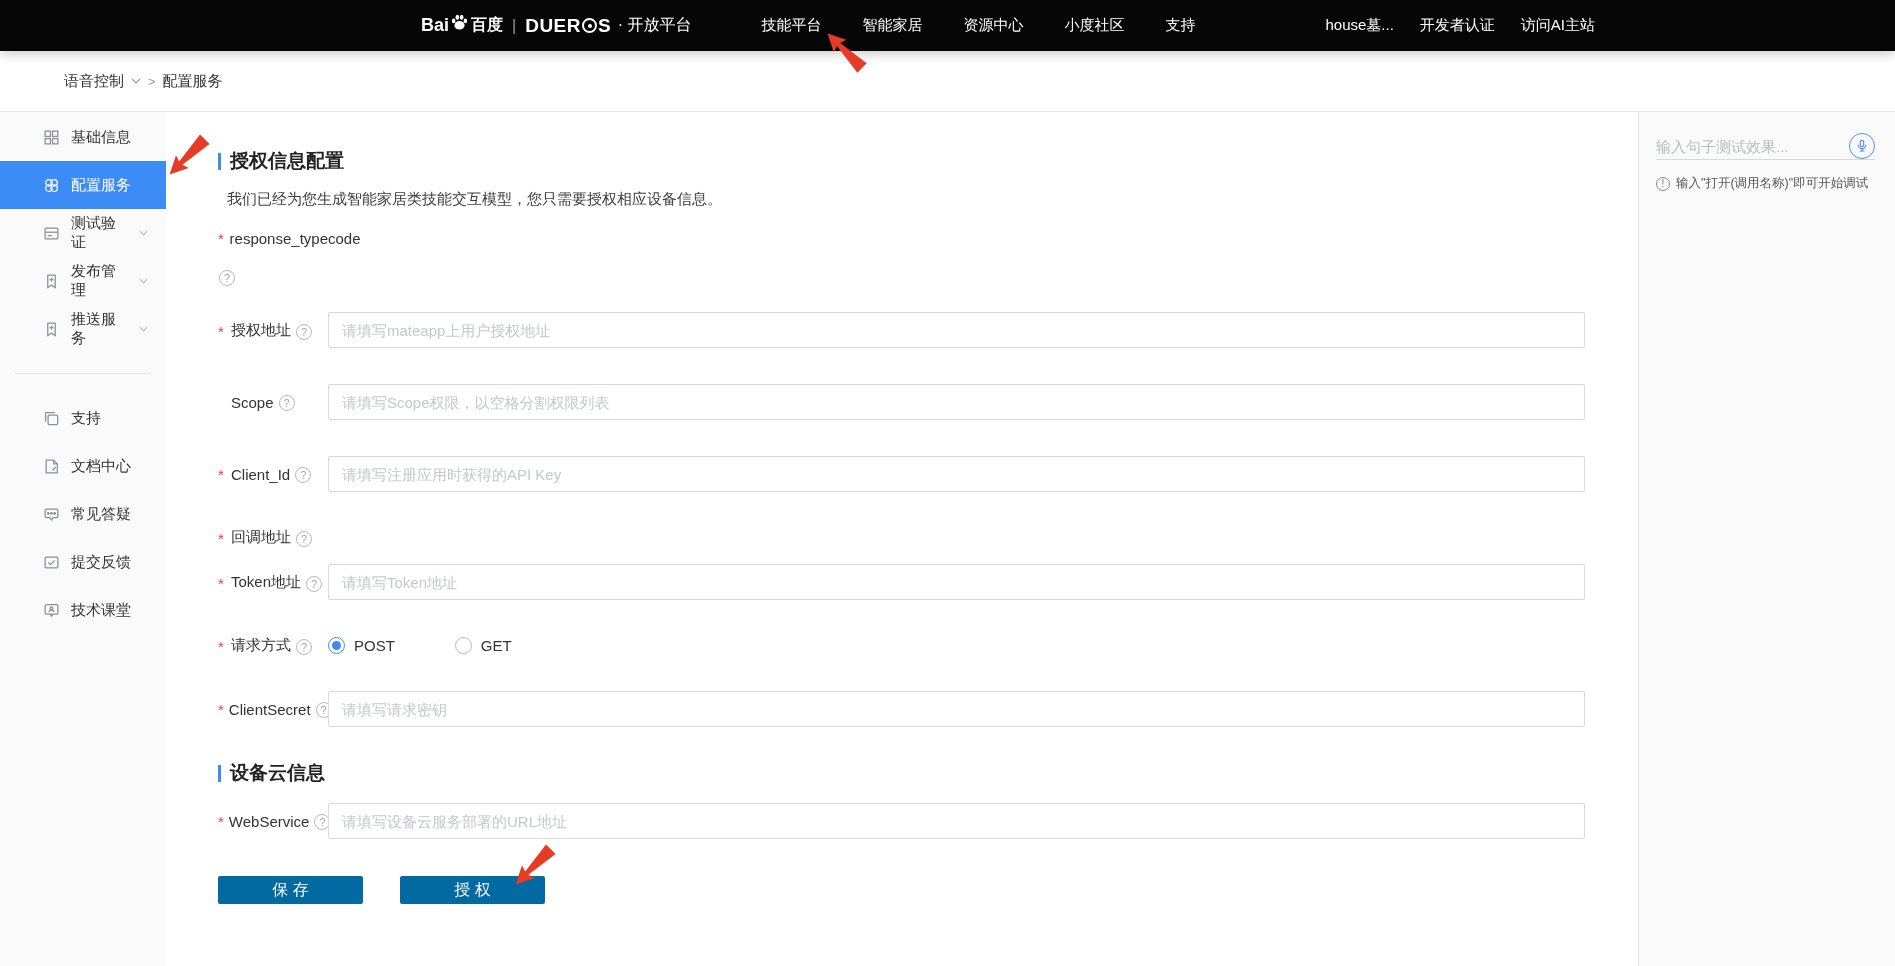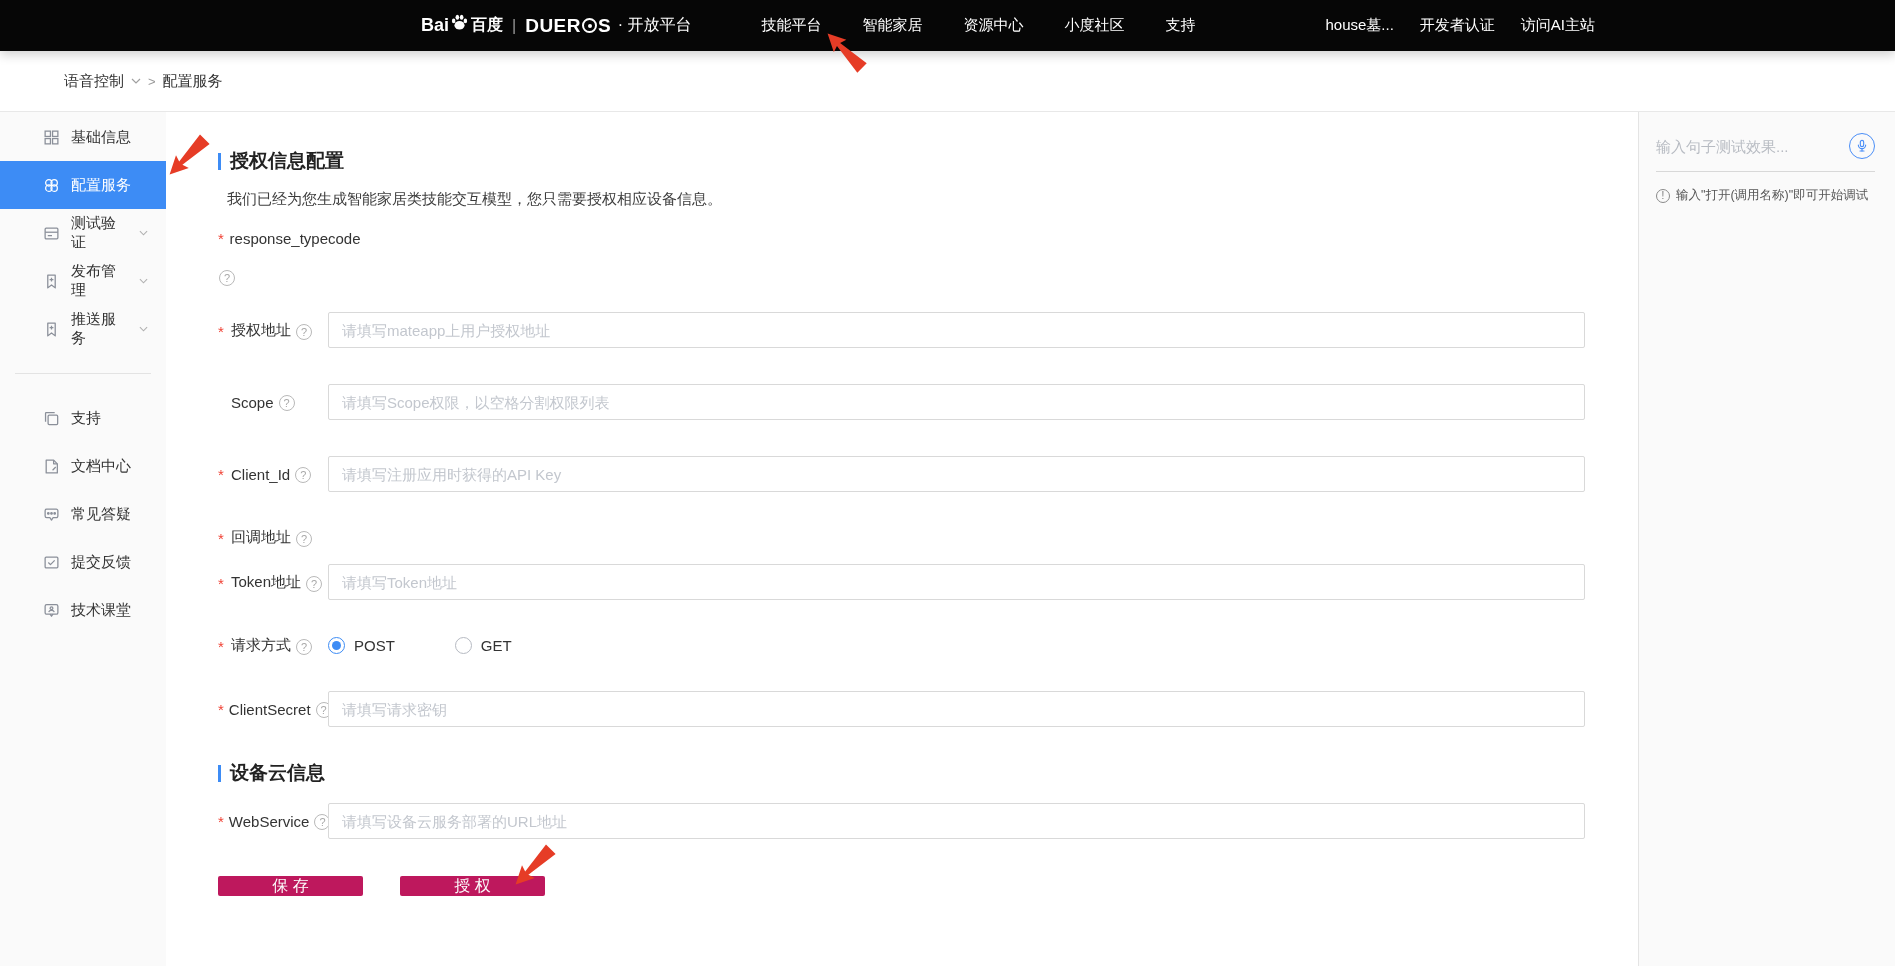--- a/index.html
+++ b/index.html
@@ -63,25 +63,25 @@
 
   .radio-opt{display:flex;align-items:center;gap:9px;font-size:15px;cursor:pointer}
   .radio-opt + .radio-opt{margin-left:60px}
   .radio{width:17px;height:17px;border-radius:50%;position:relative;flex:none}
   .radio.sel{border:1.5px solid #3d8cf5}
   .radio.sel::after{content:"";position:absolute;left:3px;top:3px;right:3px;bottom:3px;background:#3d8cf5;border-radius:50%}
   .radio.unsel{border:1.5px solid #b6bac2}
 
   .sec2{margin-top:33px}
   .btn-row{display:flex;gap:37px;margin-top:37px}
-  .btn{width:145px;height:20px;background:#be185d;color:#fcfcfc;font-size:16px;border:none;border-radius:2px;cursor:pointer;font-family:inherit}
+  .btn{width:145px;height:28px;background:#0369a1;color:#fcfcfc;font-size:16px;border:none;border-radius:2px;cursor:pointer;font-family:inherit}
 
   
   .testpanel{width:257px;flex:none;background:#fafafa;border-left:1px solid #e4e4e4;padding:21px 20px 0 17px}
-  .test-row{display:flex;align-items:center;border-bottom:1px solid #d8d8d8;padding-bottom:12px;gap:23px}
+  .test-row{display:flex;align-items:center;border-bottom:1px solid #d8d8d8;padding-bottom:0;gap:23px}
   .test-input{flex:1;min-width:0;border:none;background:transparent;outline:none;font-size:15px;font-family:inherit;color:#333}
   .test-input::placeholder{color:#b7bbc2}
   .mic-btn{width:26px;height:26px;border:1px solid #4a8ef7;border-radius:50%;display:flex;align-items:center;justify-content:center;flex:none;cursor:pointer;background:transparent}
   .tip{margin-top:15px;display:flex;gap:6px;align-items:center;font-size:12.5px;color:#555;white-space:nowrap}
   .info{width:14px;height:14px;border:1px solid #8a8a8a;border-radius:50%;color:#777;font-size:10px;display:inline-flex;align-items:center;justify-content:center;flex:none}
   .info::after{content:"!"}
 
   
   .arrow{position:absolute;z-index:60;pointer-events:none}
 </style>

